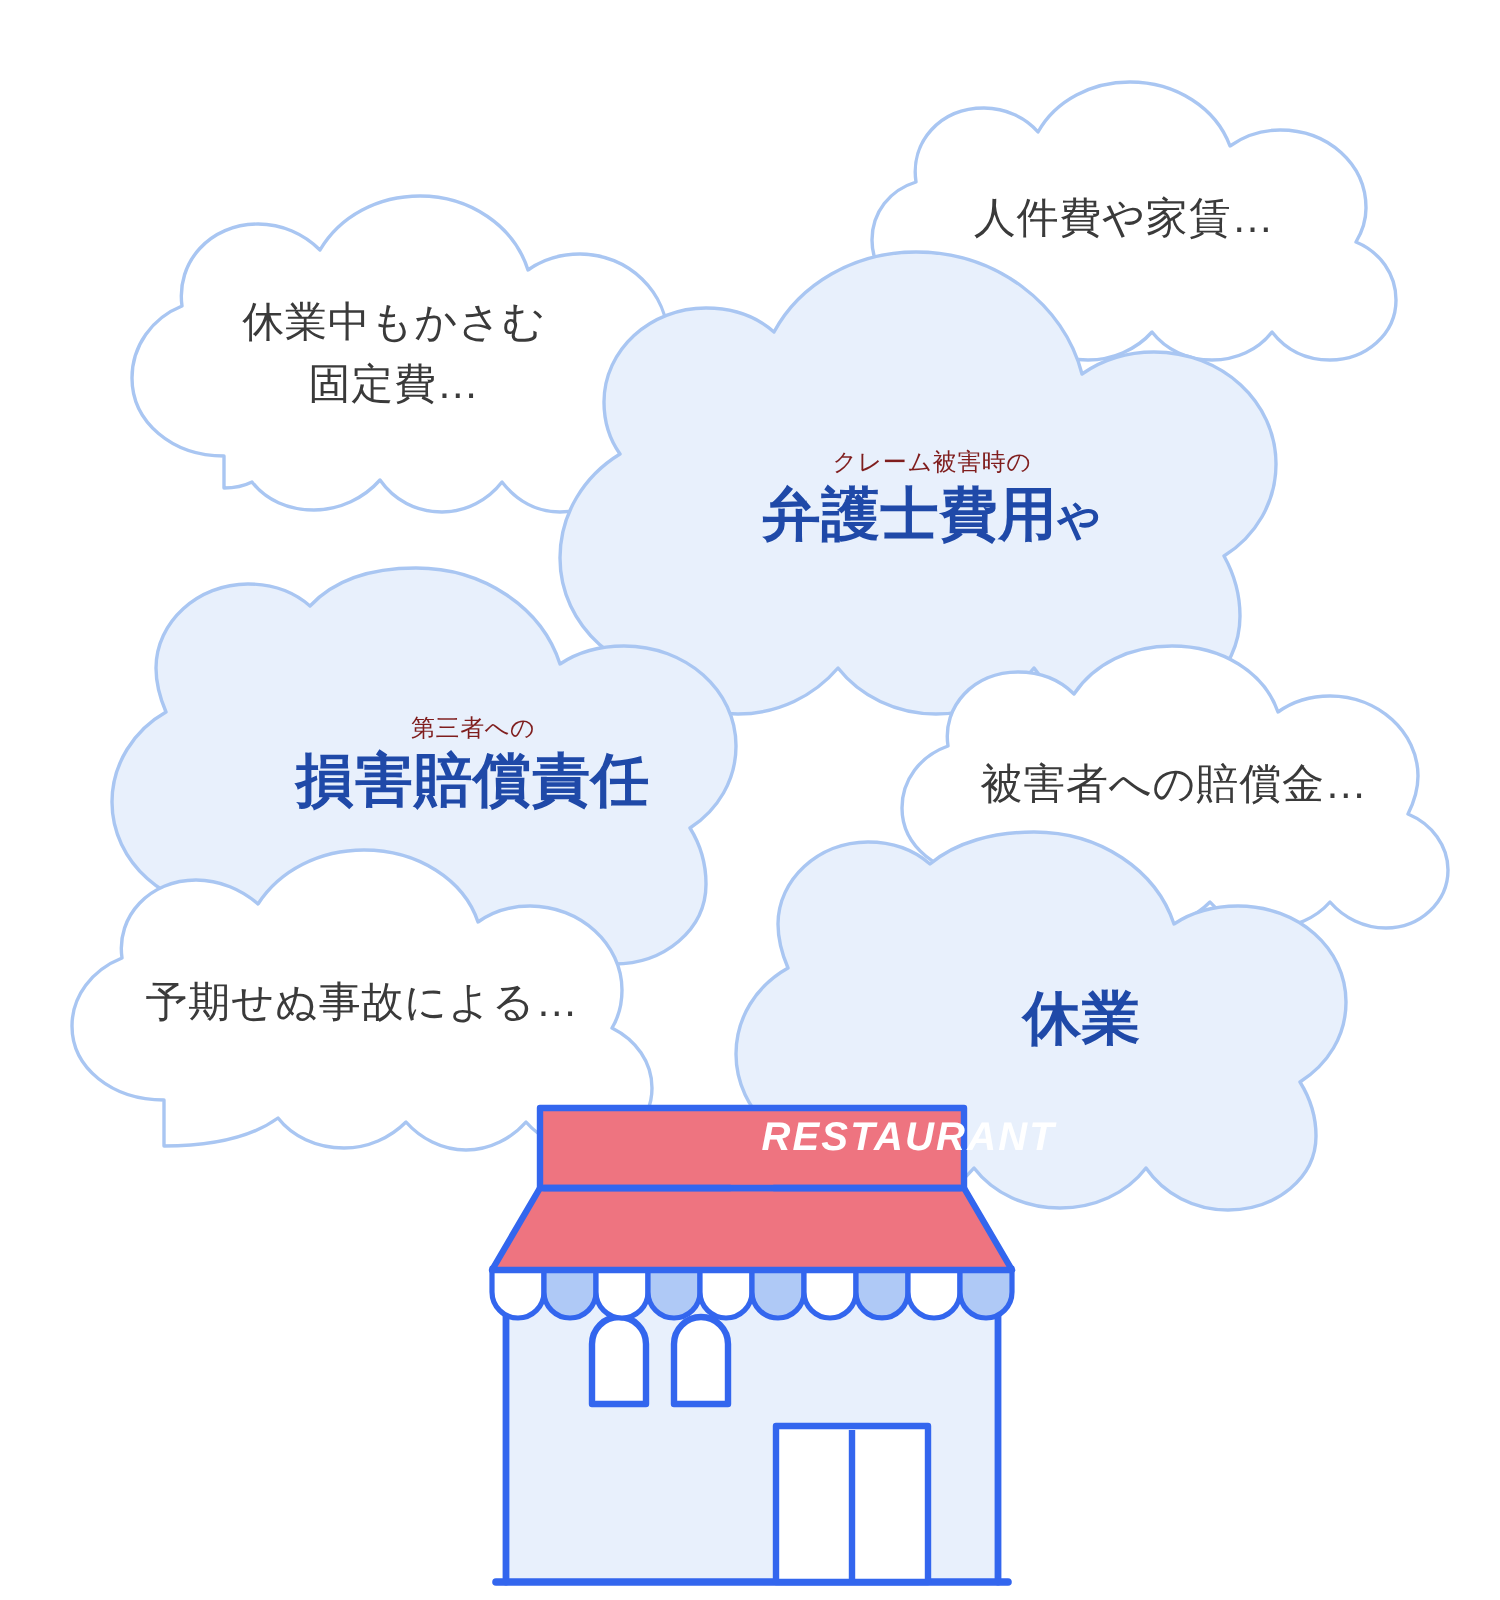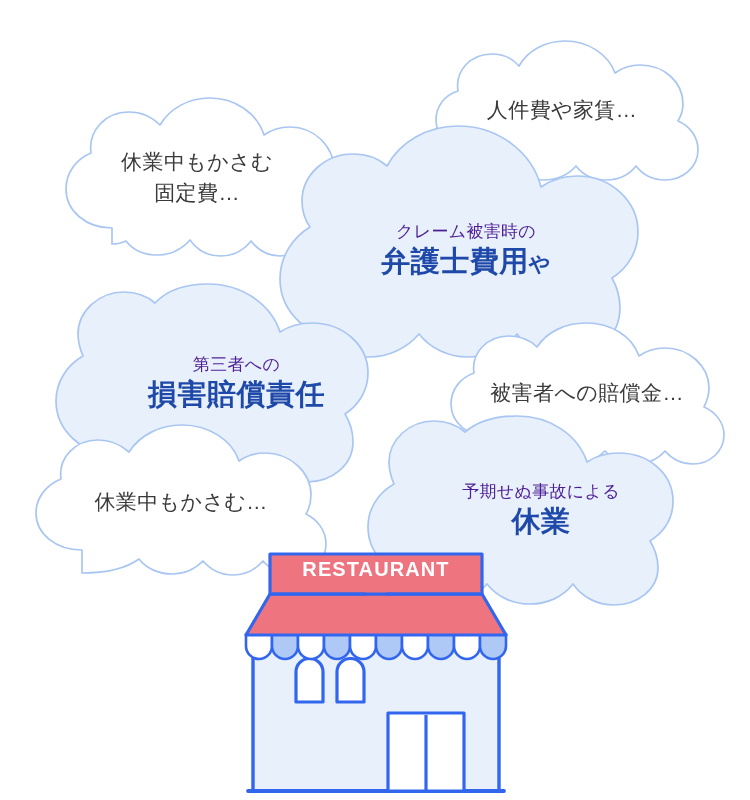--- a/index.html
+++ b/index.html
@@ -35,22 +35,22 @@
     height: 100%;
     display: flex;
     flex-direction: column;
     align-items: center;
     justify-content: center;
     text-align: center;
     line-height: 1.32;
     pointer-events: none;
   }
   .line-sub {
-    font-size: 17px;
-    color: #4c1d95;
+    font-size: 12px;
+    color: #7f1d1d;
     letter-spacing: .3px;
   }
   .line-main {
     font-size: 29px;
     font-weight: bold;
     color: #1F49A8;
     letter-spacing: .5px;
     line-height: 1.26;
   }
   .line-main .small {
@@ -67,29 +67,30 @@
   #shop {
     position: absolute;
     left: 240px;
     top: 548px;
     width: 272px;
     height: 252px;
   }
   #shop svg { display: block; overflow: visible; }
   #shop .signtext {
     position: absolute;
-    left: 0;
+    left: 16px;
     top: 10px;
     width: 100%;
-    text-align: center;
+    text-align: right;
     font-size: 20px;
     font-weight: bold;
     letter-spacing: 1.1px;
     color: #ffffff;
     pointer-events: none;
+    font-style: italic;
   }
 </style>
 </head>
 <body>
 
 <div id="stage">
 
   <div class="cloud" style="left:52px; top:97px; width:290px; height:160px;">
     <svg width="290" height="160" viewBox="0 0 290 160" aria-hidden="true">
       <g>
@@ -252,21 +253,21 @@
                  C304,137 289,151 271,151
                  C259,151 248,145 241,137
                  C234,145 223,151 211,151
                  C199,151 188,145 181,137
                  C173,145 162,150 150,150
                  C136,150 124,144 117,135
                  C106,143 88,149 60,149 Z" fill="#FFFFFF" stroke="#A9C6F2" stroke-width="1.7" stroke-linejoin="round"></path>
       </g>
     </svg>
     <div class="txt" style="padding-bottom:16px;">
-      <div class="line-plain">休業中もかさむ…</div>
+      <div class="line-plain">予期せぬ事故による…</div>
     </div>
   </div>
 
   <div class="cloud" style="left:348px; top:415px; width:370px; height:190px;">
     <svg width="370" height="190" viewBox="0 0 370 190" aria-hidden="true">
       <g>
         <path d="M78,164
                  C46,164 20,141 20,112
                  C20,94 30,78 46,69
                  C43,62 41,55 41,47
@@ -280,21 +281,20 @@
                  C307,134 310,143 310,153
                  C310,174 290,190 266,190
                  C249,190 234,182 225,169
                  C215,182 199,189 182,189
                  C165,189 149,182 139,169
                  C129,181 113,189 95,189
                  C89,189 83,188 78,186 Z" fill="#E8F0FC" stroke="#A9C6F2" stroke-width="1.7" stroke-linejoin="round"></path>
       </g>
     </svg>
     <div class="txt" style="padding-bottom:44px; padding-left:8px;">
-      <div class="line-sub">予期せぬ事故による</div>
       <div class="line-main">休業</div>
     </div>
   </div>
 
   <div id="shop">
     <svg width="272" height="252" viewBox="0 0 272 252" aria-hidden="true">
 
       <g>
         <path d="M13,103 L13,243 L259,243 L259,103 Z" fill="#E8F0FC" stroke="none"></path>
 

